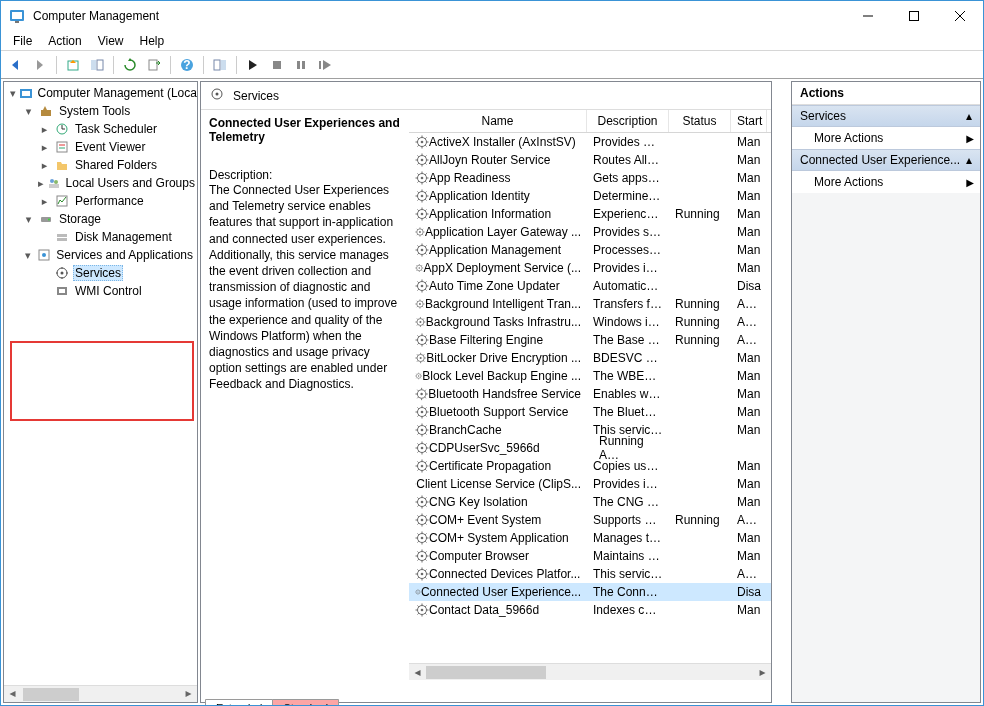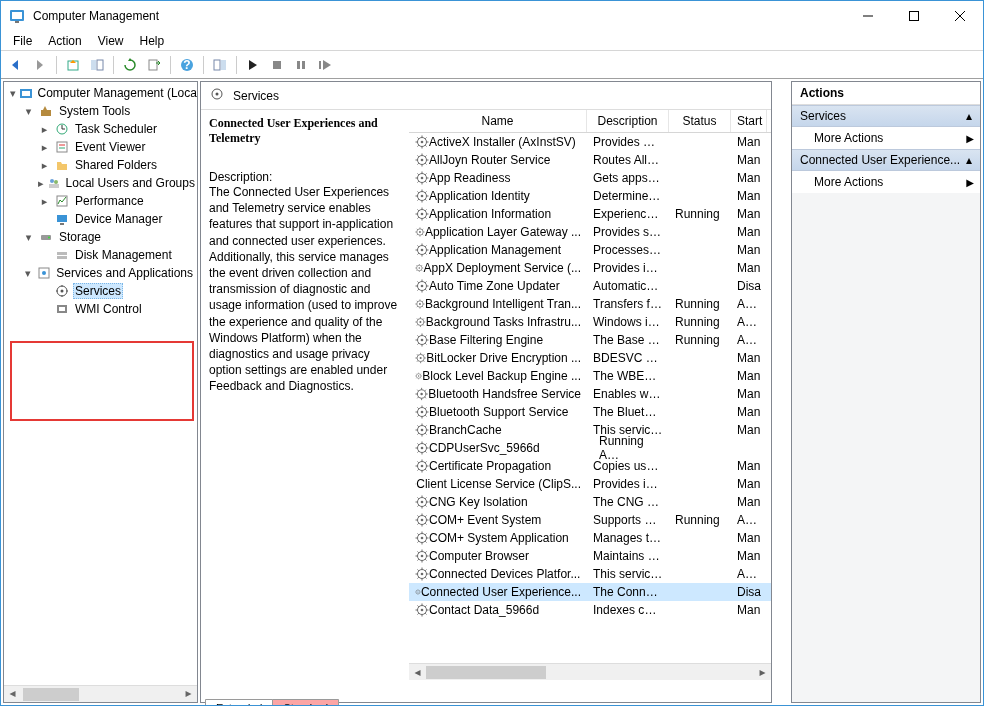--- a/index.html
+++ b/index.html
@@ -27,21 +27,21 @@
   .tnode .exp { width:13px; text-align:center; color:#5a5a5a; font-size:11px; cursor:default;}
   .tnode .ticon { width:16px; height:16px; margin:0 3px; display:inline-flex; align-items:center; justify-content:center;}
   .tnode .tlabel { padding:1px 2px; }
   .tnode.selected .tlabel { background:#cde8ff; border:1px dotted #7bb6e6; padding:0 1px;}
   .redbox { position:absolute; border:2px solid #e53935; left:6px; top:259px; width:184px; height:80px; pointer-events:none;}
   
   .centerpane { flex:1; border:1px solid #828790; margin:2px; display:flex; flex-direction:column; min-width:0;}
   .svc-header { height:28px; background:#fff; border-bottom:1px solid #ddd; display:flex; align-items:center; padding:0 8px; gap:8px;}
   .svc-body { flex:1; display:flex; min-height:0;}
   .svc-detail { width:208px; padding:6px 8px; border-right:0px; overflow:hidden;}
-  .svc-detail h3 { font-weight:bold; font-size:12px; margin-bottom:10px;font-family:Liberation Serif, serif;}
+  .svc-detail h3 { font-weight:bold; font-size:12px; margin-bottom:10px;}
   .svc-detail .lbl { margin-top:24px;}
   .svc-list { flex:1; display:flex; flex-direction:column; min-width:0; border-left:0;}
   .list-head { display:flex; border-bottom:1px solid #d6d6d6; background:#fff;text-align:center; }
   .list-head .col { padding:4px 6px; border-right:1px solid #e6e6e6; white-space:nowrap; overflow:hidden;}
   .list-body { flex:1; overflow-y:scroll; overflow-x:hidden; position:relative;}
   .row { display:flex; height:18px; align-items:center;}
   .row.sel { background:#cde8ff; }
   .cell { padding:0 6px; white-space:nowrap; overflow:hidden; text-overflow:ellipsis;}
   .cell.name { display:flex; align-items:center; }
   .gear { width:14px;height:14px; display:inline-block;}
@@ -250,30 +250,20 @@
       <div class="tnode" style="padding-left:32px">
           <span class="exp">▸</span>
           <span class="ticon">
             <svg width="14" height="14">
               <rect x="2" y="2" width="10" height="10" fill="#fff" stroke="#888"></rect>
               <polyline points="3,10 5,6 7,8 11,3" fill="none" stroke="#2a8a2a"></polyline>
             </svg>
           </span>
           <span class="tlabel">Performance</span>
         </div>
-      <div class="tnode" style="padding-left:32px">
-          <span class="exp"></span>
-          <span class="ticon">
-            <svg width="14" height="14">
-              <rect x="2" y="3" width="10" height="7" fill="#3a93d6"></rect>
-              <rect x="5" y="11" width="4" height="2" fill="#777"></rect>
-            </svg>
-          </span>
-          <span class="tlabel">Device Manager</span>
-        </div>
       <div class="tnode" style="padding-left:16px">
           <span class="exp">▾</span>
           <span class="ticon">
             <svg width="14" height="14">
               <rect x="2" y="5" width="10" height="5" fill="#999" rx="1"></rect>
               <circle cx="10" cy="7.5" r="1" fill="#3d3"></circle>
             </svg>
           </span>
           <span class="tlabel">Storage</span>
         </div>

